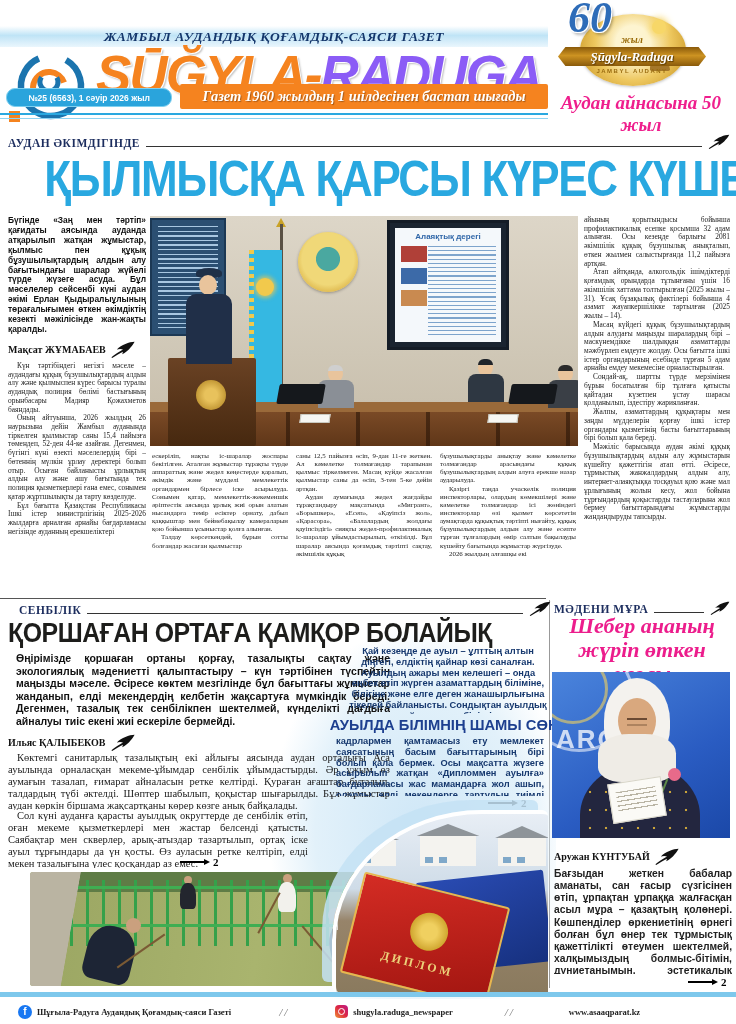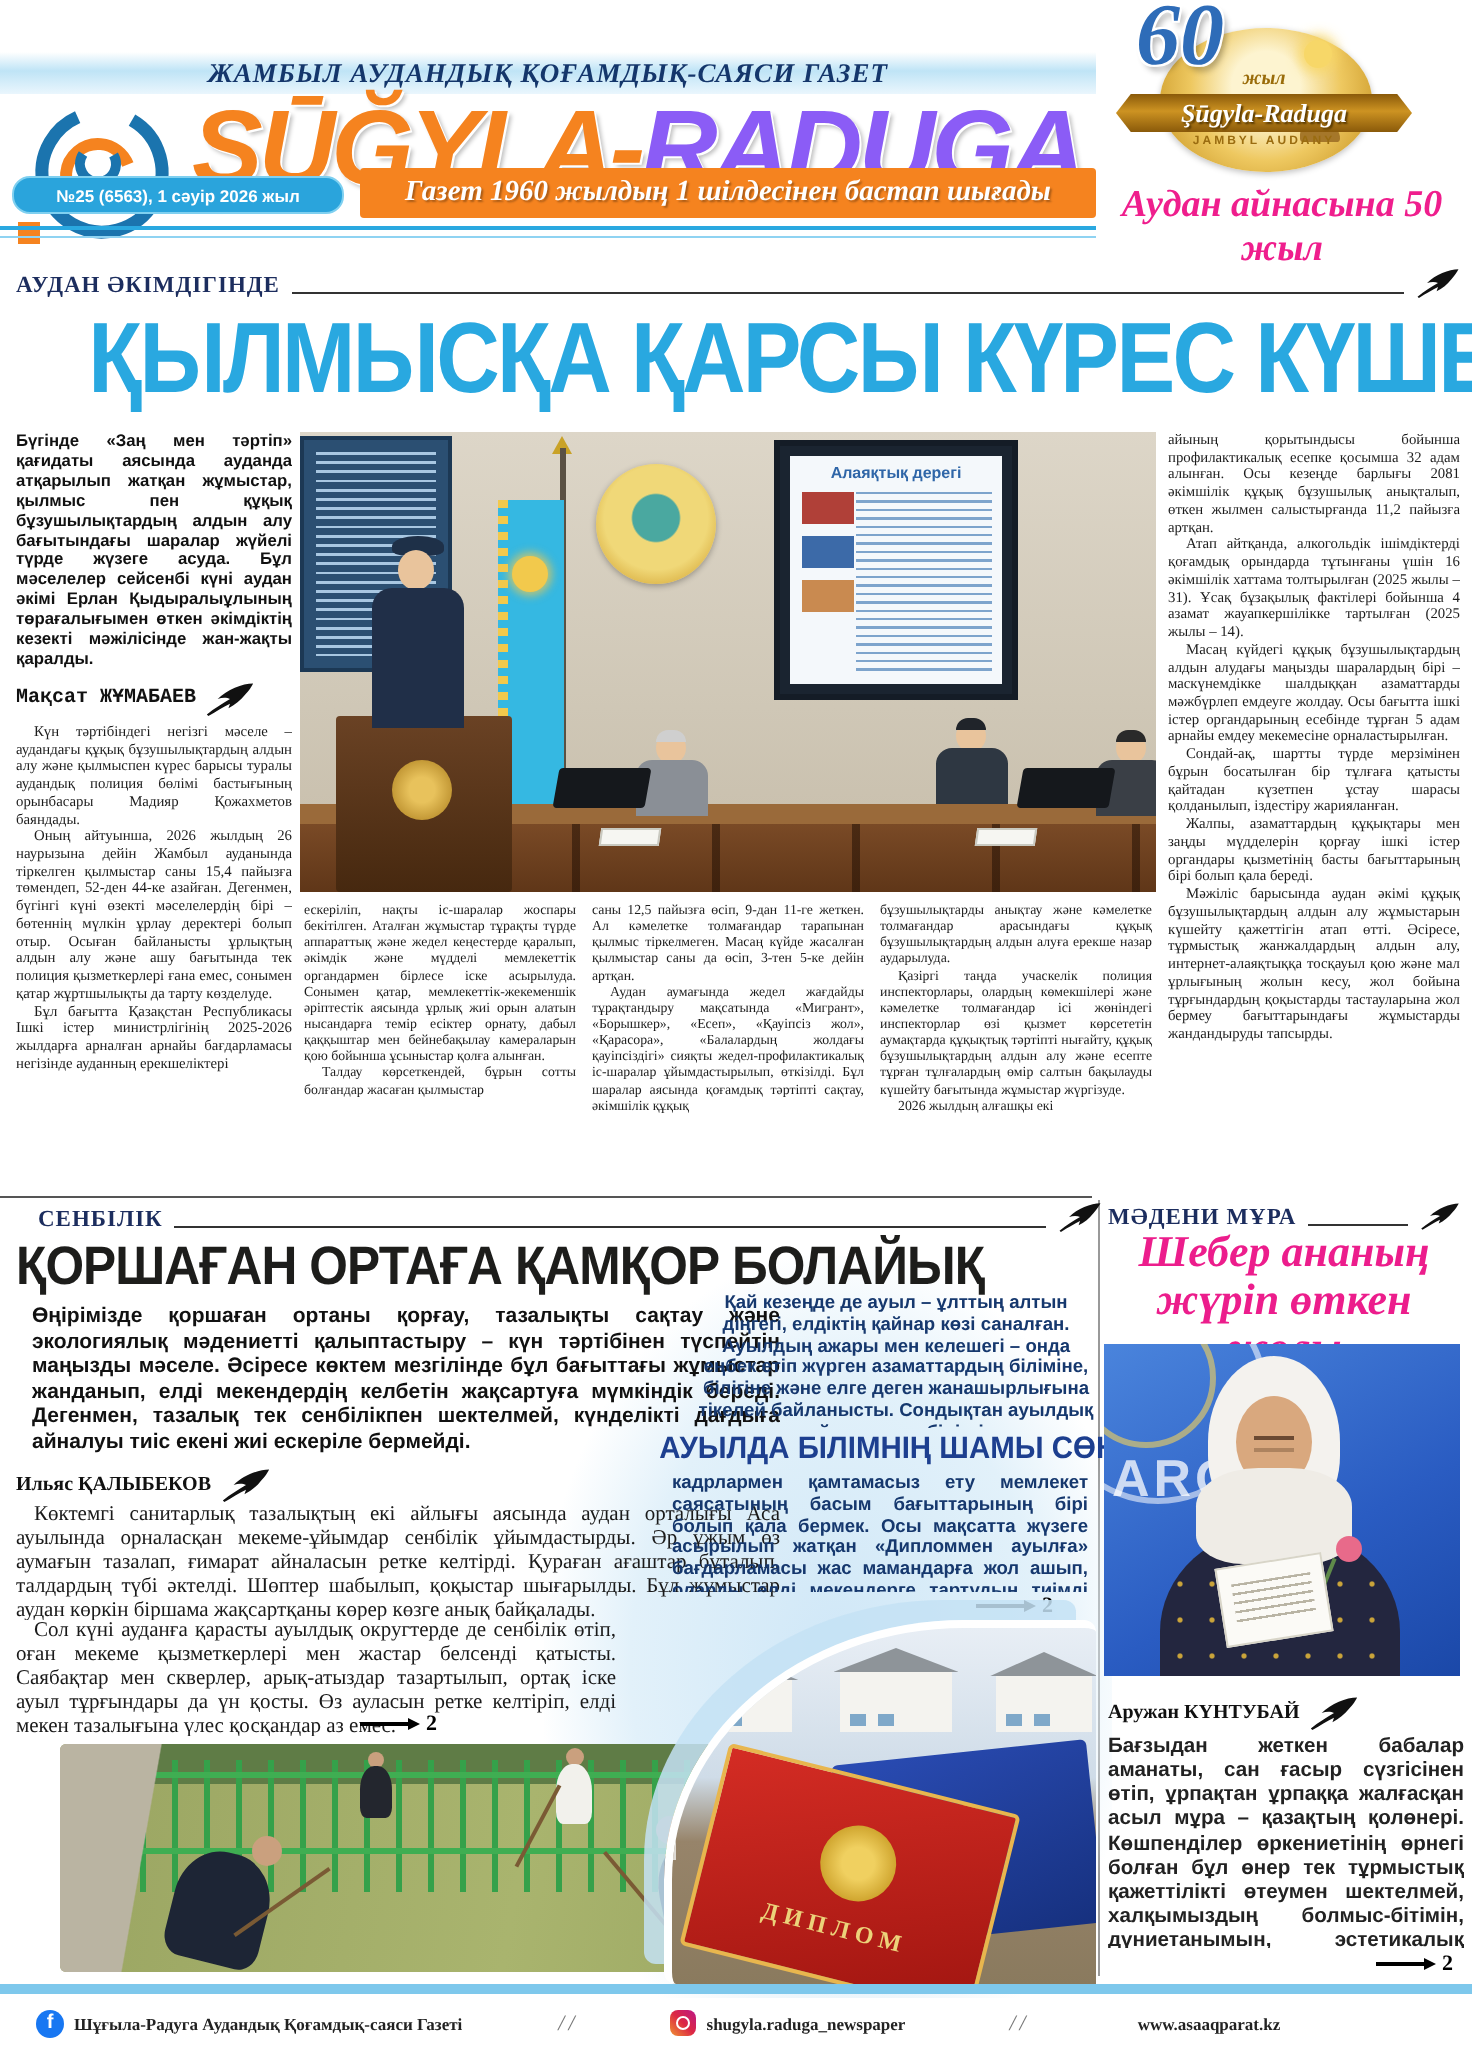--- a/index.html
+++ b/index.html
@@ -237,21 +237,21 @@
     <span class="rule"></span>
     <svg class="quill" viewBox="0 0 32 22" width="22" height="15">
         <path d="M31 1 C24 1 14 5 8 11 C11 10 14 10 16 11 C11 14 6 17 1 21 L2 22 C7 19 12 16 16 14 L15 17 C19 15 23 12 26 8 C28 6 30 3 31 1 Z" fill="#111"></path>
       </svg>
   </div>
 
   <div class="abs headline1">ҚЫЛМЫСҚА ҚАРСЫ КҮРЕС КҮШЕЙТІЛЕДІ</div>
 
   <div class="abs" style="left:8px;top:216px;width:138px;height:382px;overflow:hidden;">
     <p class="lede1">Бүгінде «Заң мен тәртіп» қағидаты аясында ауданда атқарылып жатқан жұмыстар, қылмыс пен құқық бұзушылықтардың алдын алу бағытындағы шаралар жүйелі түрде жүзеге асуда. Бұл мәселелер сейсенбі күні аудан әкімі Ерлан Қыдыралыұлының төрағалығымен өткен әкімдіктің кезекті мәжілісінде жан-жақты қаралды.</p>
-    <div class="author" style="margin:6px 0 4px;font-family:Liberation Mono, monospace;">
+    <div class="author" style="margin:6px 0 4px;">
       <span>Мақсат ЖҰМАБАЕВ</span>
       <svg class="quill" viewBox="0 0 32 22" width="26" height="17">
           <path d="M31 1 C24 1 14 5 8 11 C11 10 14 10 16 11 C11 14 6 17 1 21 L2 22 C7 19 12 16 16 14 L15 17 C19 15 23 12 26 8 C28 6 30 3 31 1 Z" fill="#111"></path>
         </svg>
     </div>
     <div class="bodytxt" style="font-size:7.4px;">
       <p class="ind">Күн тәртібіндегі негізгі мәселе – аудандағы құқық бұзушылықтардың алдын алу және қылмыспен күрес барысы туралы аудандық полиция бөлімі бастығының орынбасары Мадияр Қожахметов баяндады.</p>
       <p class="ind">Оның айтуынша, 2026 жылдың 26 наурызына дейін Жамбыл ауданында тіркелген қылмыстар саны 15,4 пайызға төмендеп, 52-ден 44-ке азайған. Дегенмен, бүгінгі күні өзекті мәселелердің бірі – бөтеннің мүлкін ұрлау деректері болып отыр. Осыған байланысты ұрлықтың алдын алу және ашу бағытында тек полиция қызметкерлері ғана емес, сонымен қатар жұртшылықты да тарту көзделуде.</p>
       <p class="ind">Бұл бағытта Қазақстан Республикасы Ішкі істер министрлігінің 2025-2026 жылдарға арналған арнайы бағдарламасы негізінде ауданның ерекшеліктері</p>
     </div>

